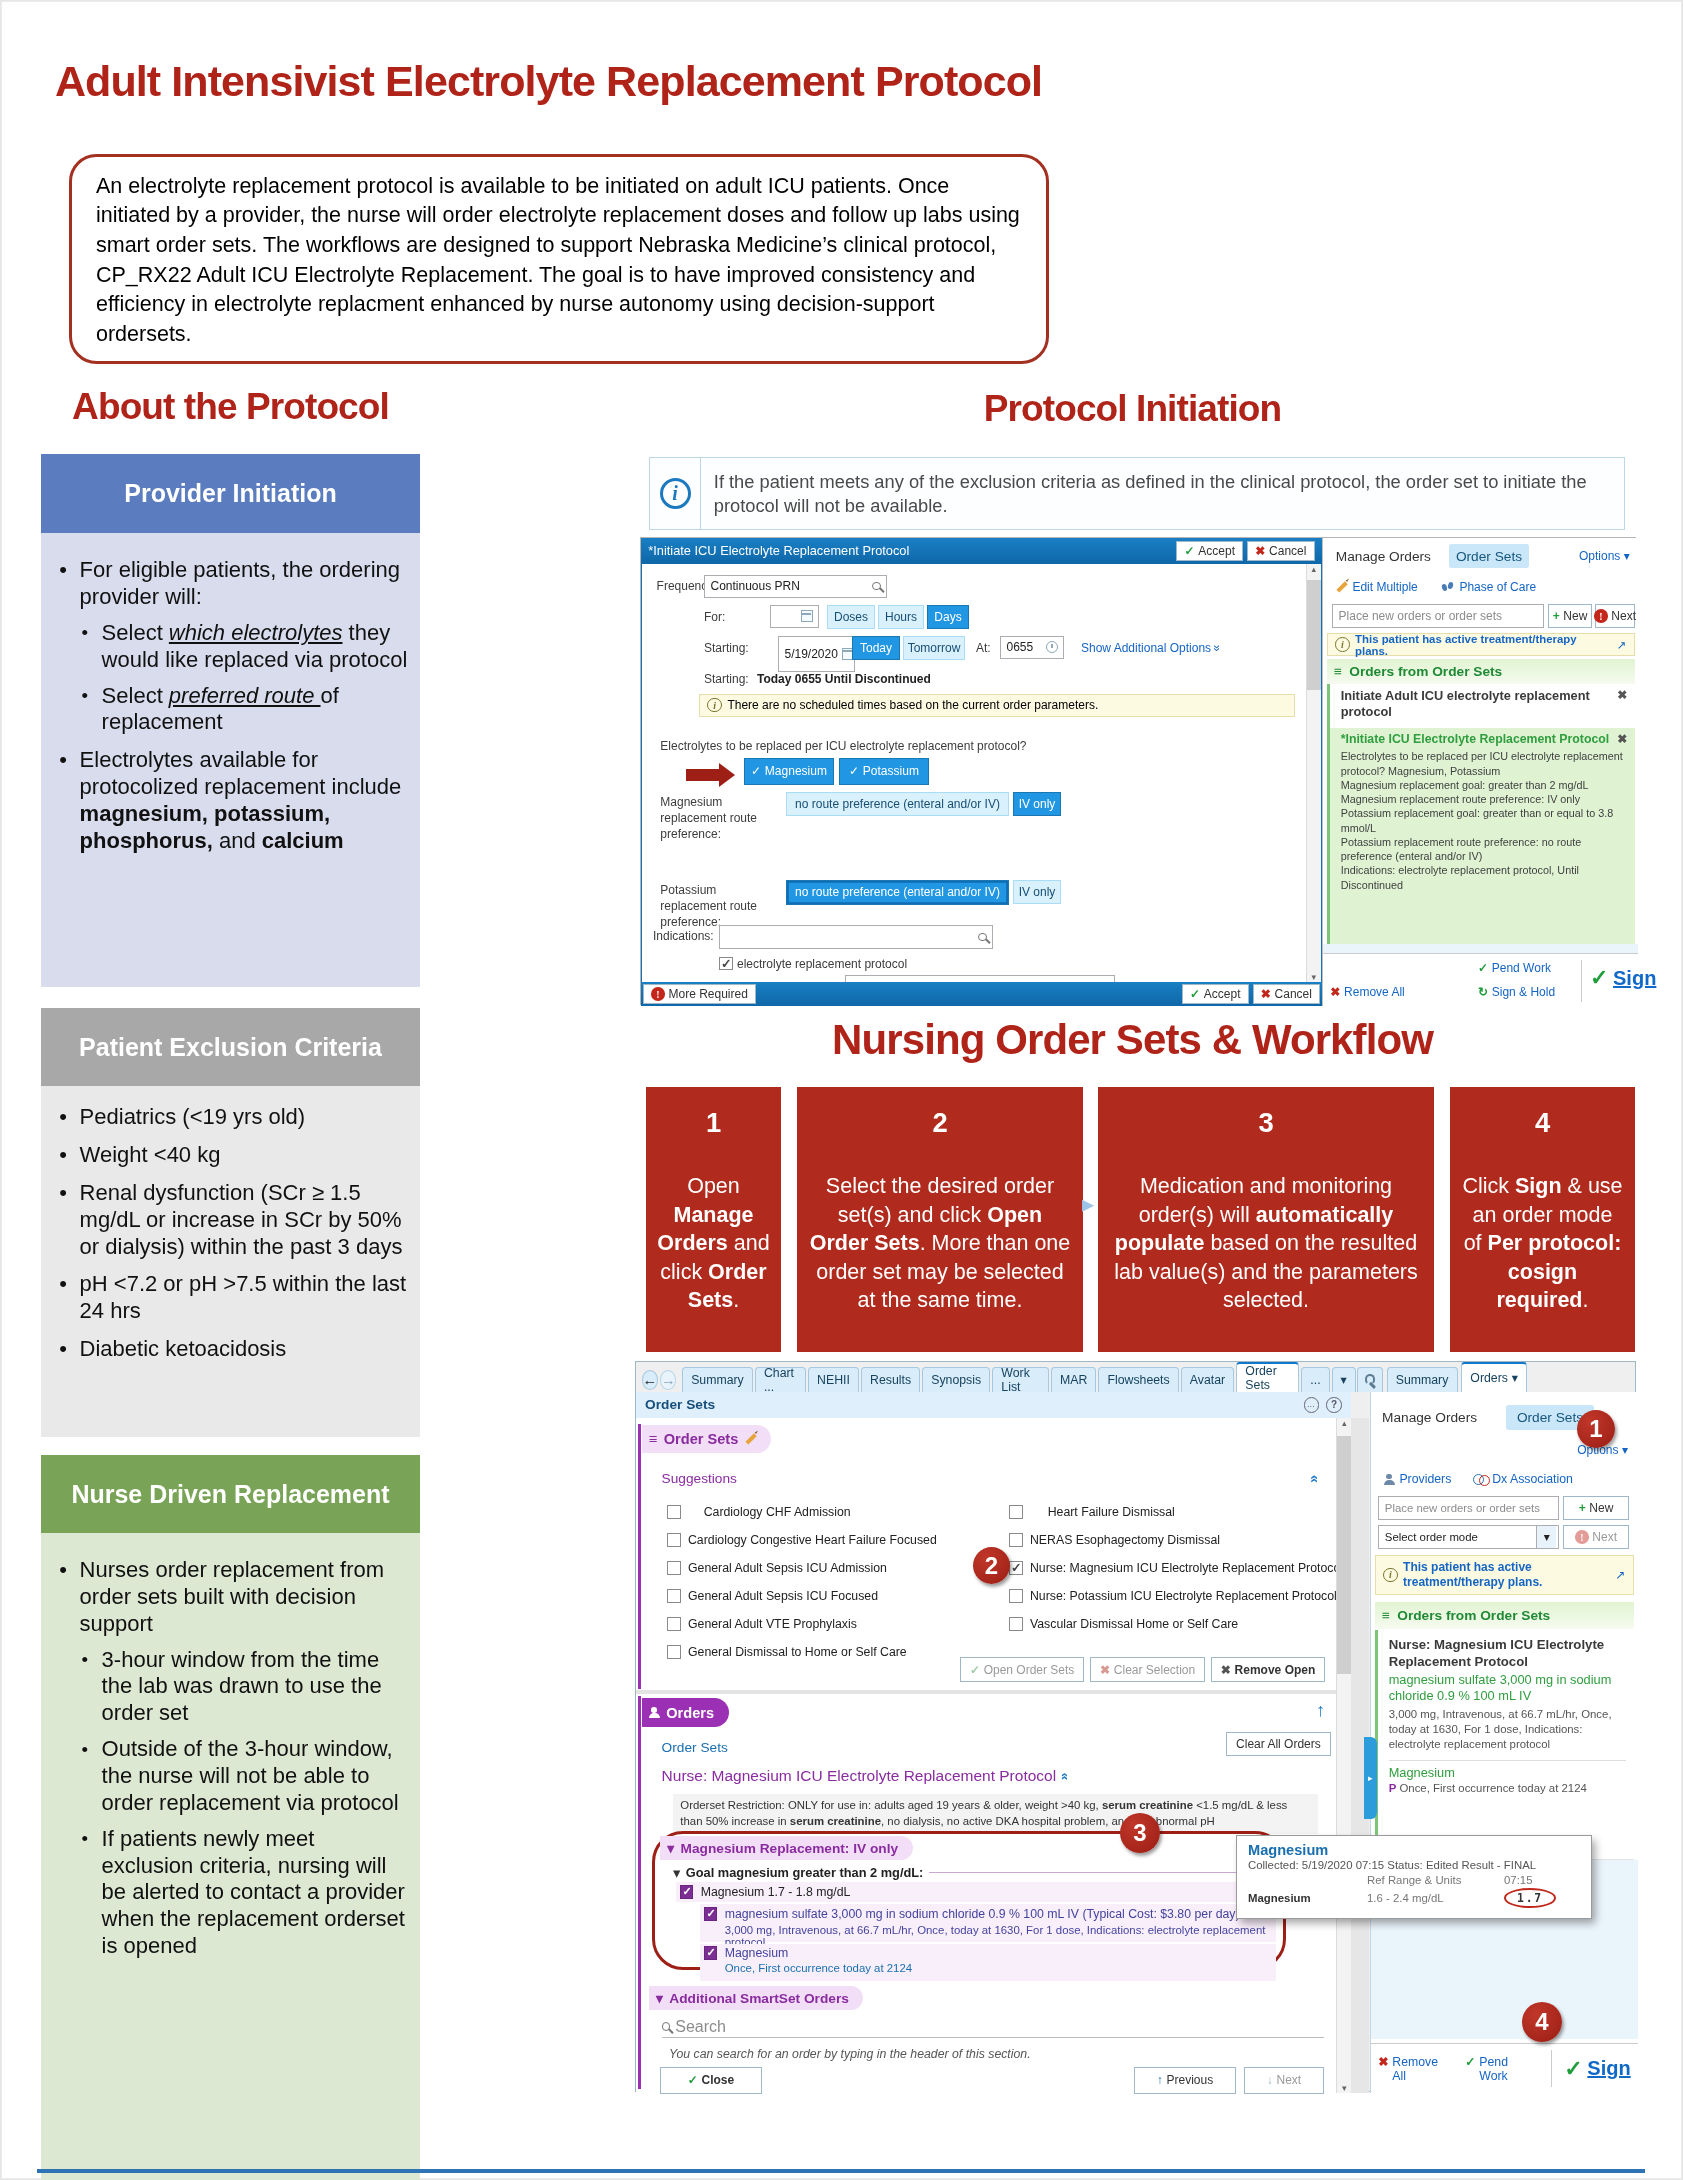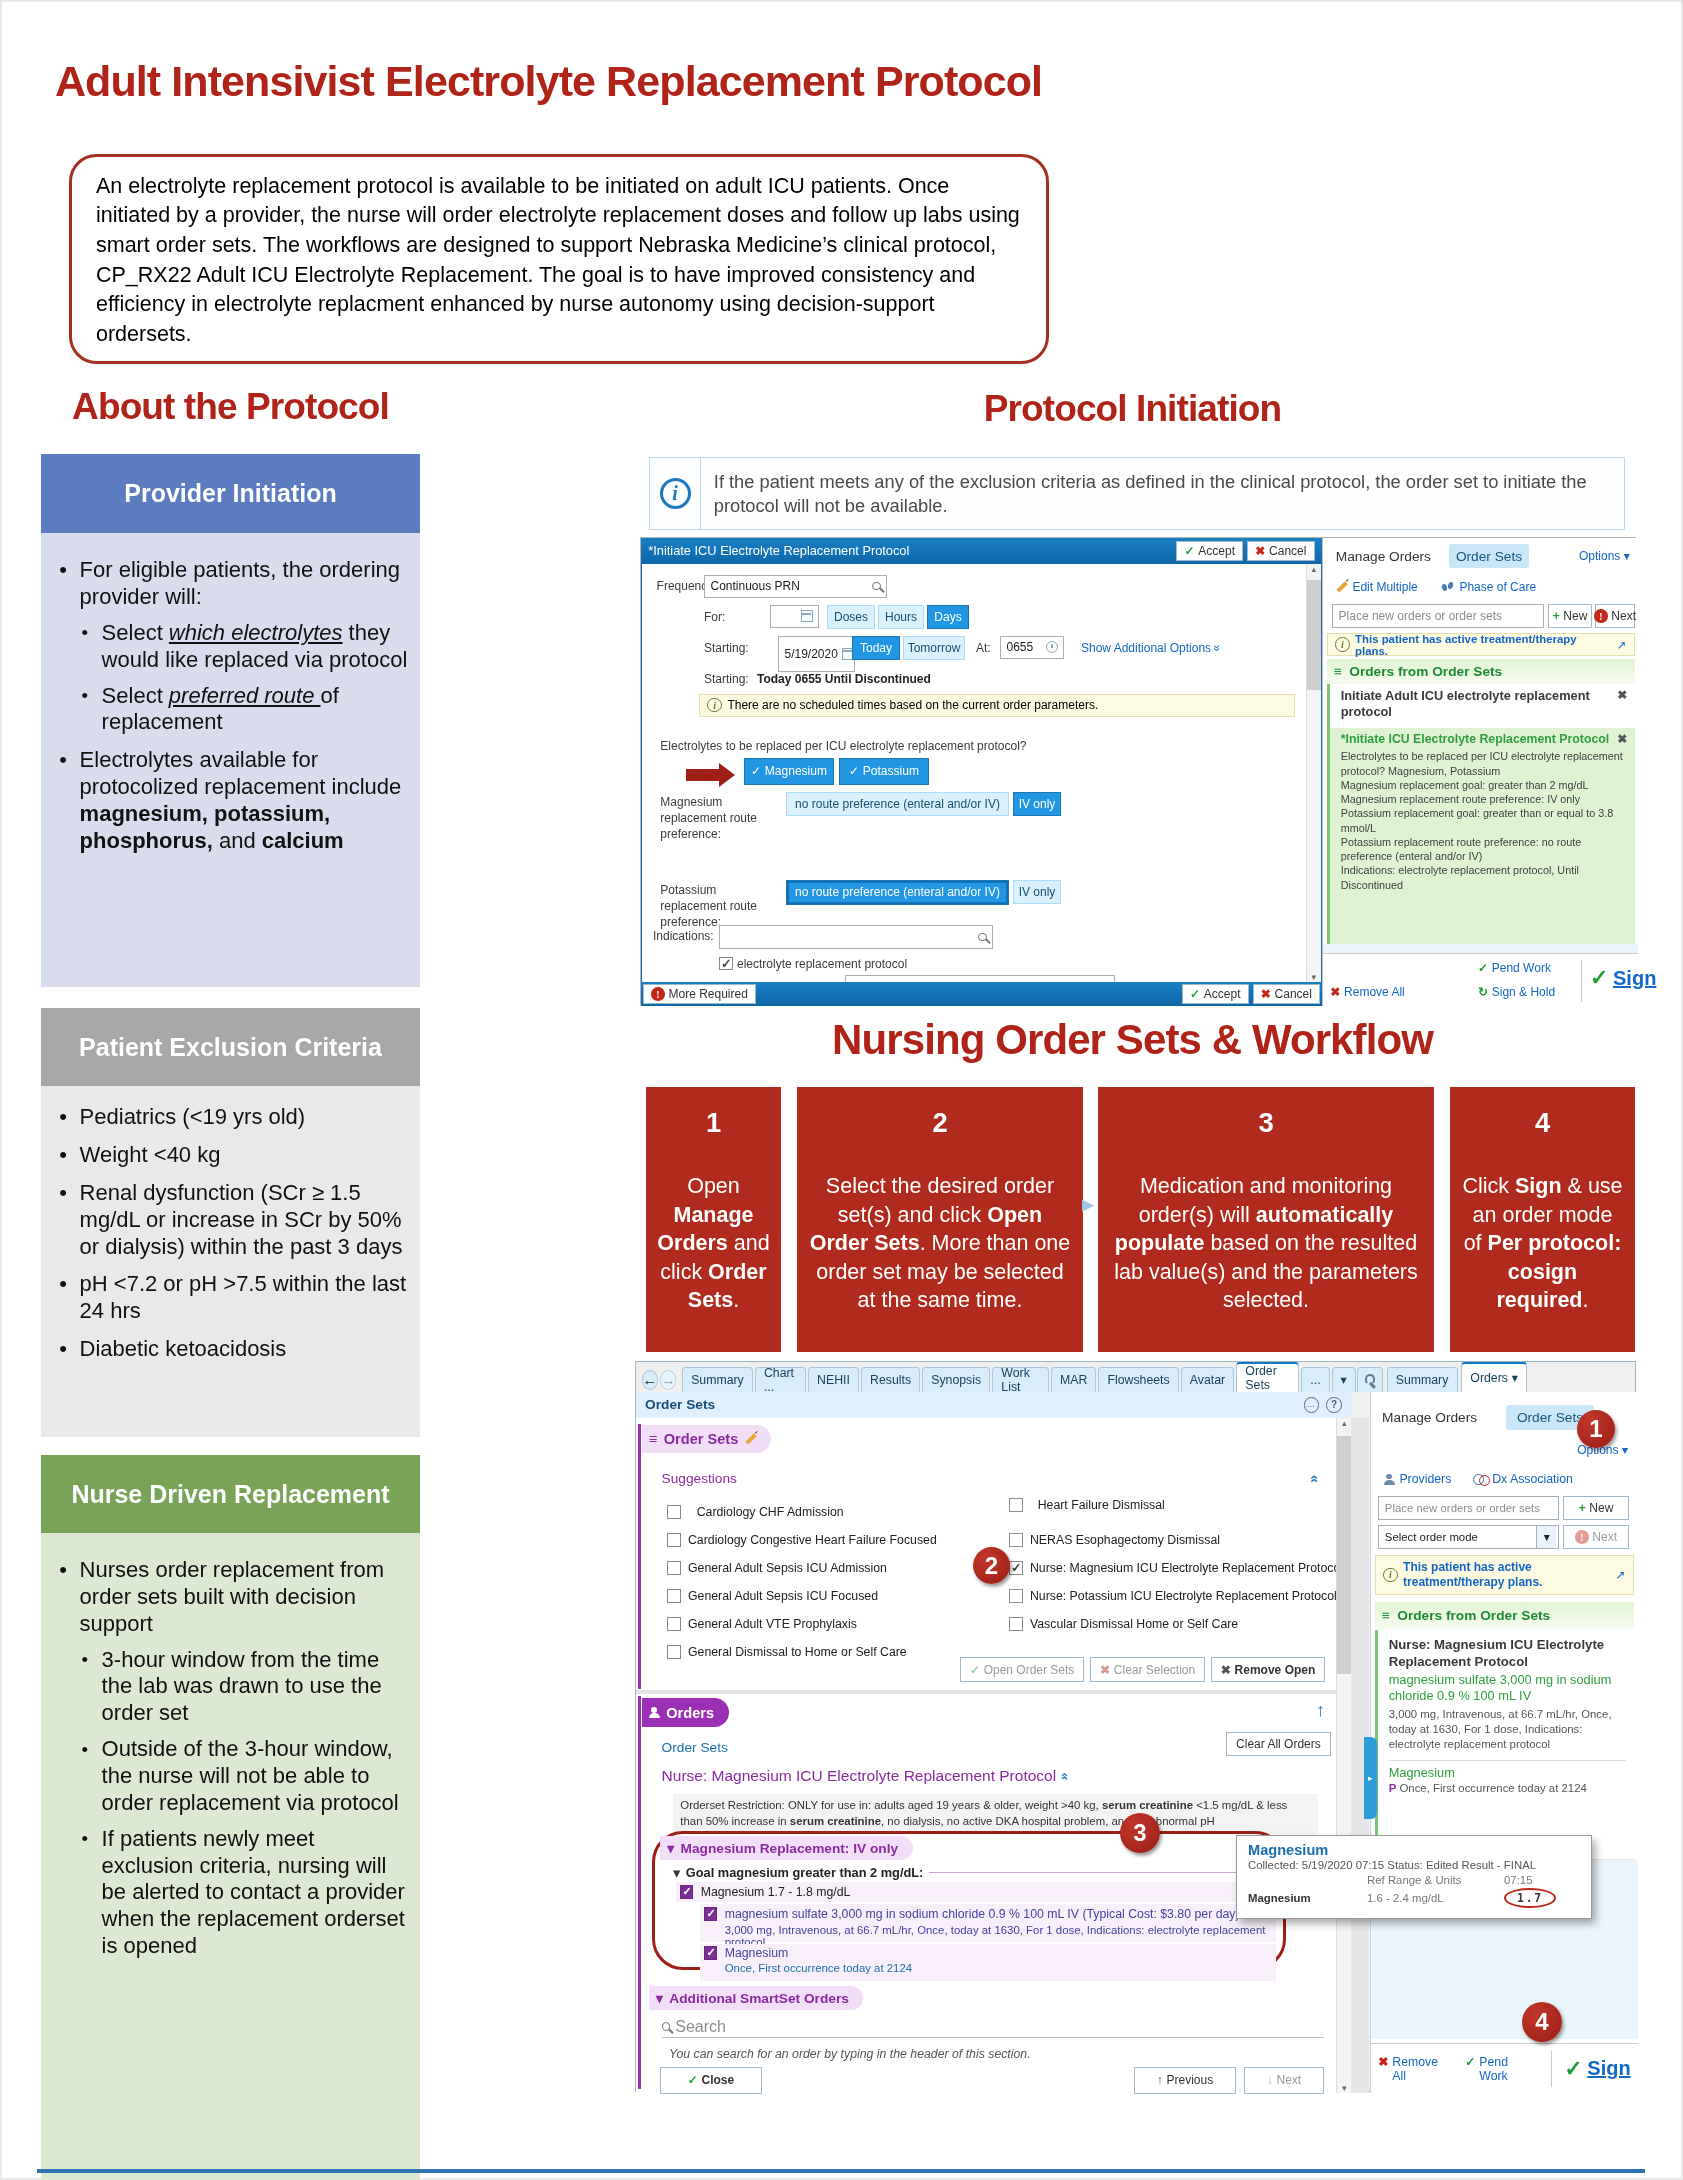--- a/index.html
+++ b/index.html
@@ -391,21 +391,21 @@
       <div class="abs" style="left:1.8px;top:5.5px;width:3.7px;height:265px;background:#9B30B4"></div>
       <div class="abs ppill" style="left:5.5px;top:7.3px;height:27.4px;font-size:14.6px">
           <span>≡</span>
           <span>Order Sets</span>
           <span class="pencil"></span>
         </div>
       <span class="abs ptext" style="left:25.6px;top:53px;font-size:13.7px;font-weight:400;color:#8A2BA0">Suggestions</span>
       <span class="abs rot-up" style="left:673px;top:53px">»</span>
 
       <div class="abs" style="left:31px;top:80px;width:329px;font-size:12.3px;color:#222">
-        <div style="display:flex;gap:16px;align-items:center;height:28px">
+        <div style="display:flex;gap:23px;align-items:center;height:28px">
             <span class="cb"></span>
             <span>Cardiology CHF Admission</span>
           </div>
         <div style="display:flex;gap:7.3px;align-items:center;height:28px">
             <span class="cb"></span>
             <span>Cardiology Congestive Heart Failure Focused</span>
           </div>
         <div style="display:flex;gap:7.3px;align-items:center;height:28px">
             <span class="cb"></span>
             <span>General Adult Sepsis ICU Admission</span>
@@ -418,21 +418,21 @@
             <span class="cb"></span>
             <span>General Adult VTE Prophylaxis</span>
           </div>
         <div style="display:flex;gap:7.3px;align-items:center;height:28px">
             <span class="cb"></span>
             <span>General Dismissal to Home or Self Care</span>
           </div>
       </div>
 
       <div class="abs" style="left:373px;top:80px;width:338px;font-size:12.3px;color:#222">
-        <div style="display:flex;gap:15px;height:28px">
+        <div style="display:flex;gap:25px;align-items:center;height:28px">
             <span class="cb"></span>
             <span>Heart Failure Dismissal</span>
           </div>
         <div style="display:flex;gap:7.3px;align-items:center;height:28px">
             <span class="cb"></span>
             <span>NERAS Esophagectomy Dismissal</span>
           </div>
         <div style="display:flex;gap:7.3px;align-items:center;height:28px">
             <span class="cb ck"></span>
             <span>Nurse: Magnesium ICU Electrolyte Replacement Protocol</span>

